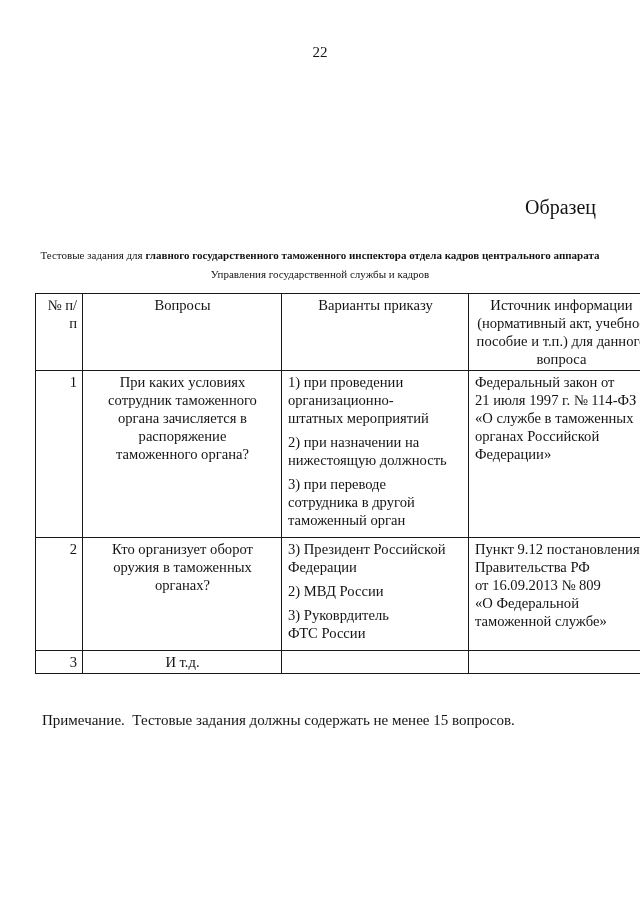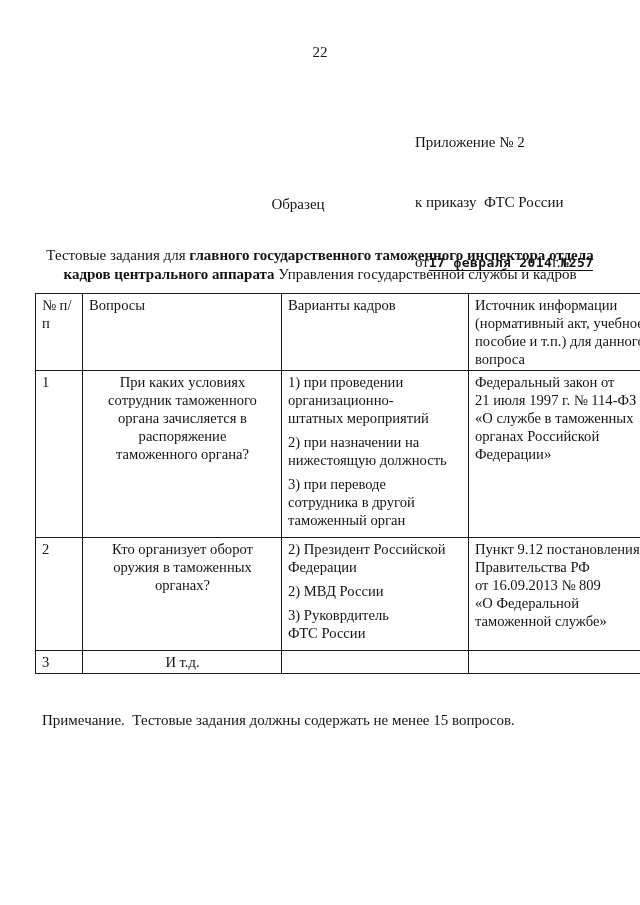--- a/index.html
+++ b/index.html
@@ -34,52 +34,52 @@
   .stamp {
     font-family: "DejaVu Sans Mono", monospace;
     font-size: 13px;
     letter-spacing: 0.4px;
     font-weight: bold;
   }
   .obrazec {
     position: absolute;
     top: 196px; left: 0;
     width: 596px;
-    text-align: center;
-    font-size: 15px;
+    text-align: right;
+    font-size: 20px;
   }
   .doc-title {
     position: absolute;
     top: 246px; left: 30px;
     width: 580px;
     text-align: center;
-    font-size: 15px;
+    font-size: 11px;
     line-height: 19px;
   }
   .doc-title .b { font-weight: bold; }
   table.main {
     position: absolute;
     left: 35px; top: 293px;
     width: 570px;
     border-collapse: collapse;
     table-layout: fixed;
   }
   table.main td {
     border: 1.5px solid #1a1a1a;
     vertical-align: top;
     padding: 2px 5px 2px 6px;
     font-size: 14.6px;
     line-height: 18px;
   }
-  td.c-num   { width: 35px; }
+  td.c-num   { width: 35px; text-align: right; }
   td.c-q     { width: 187px; text-align: center; }
   td.c-a     { width: 175px; }
   td.c-src   { width: 173px; font-size: 13px; line-height: 16px; }
   tr.hdr td  { height: 58px; }
-  tr.hdr .c-q, tr.hdr .c-a, tr.hdr .c-src { text-align: left; }
+  tr.hdr .c-q, tr.hdr .c-a, tr.hdr .c-src { text-align: center; }
   tr.r1 td { height: 151px; }
   tr.r2 td { height: 101px; }
   tr.r3 td { height: 16px; }
   .pre { white-space: pre-line; }
   .answers .answer { white-space: pre-line; margin: 0 0 6px 0; }
   .answers .answer.bold { font-weight: normal; }
   .note {
     position: absolute;
     left: 42px; top: 684px;
     font-size: 15px;
@@ -87,38 +87,33 @@
     margin-top: 28px;
   }
 </style>
 </head>
 <body>
 
 <div class="page">
 
   <div class="pagenum">22</div>
 
-  <div class="appendix">
-    <div class="line">Приложение № 2</div>
-    <div class="line">к приказу  ФТС России</div>
-    <div class="line"><span>от</span><span class="fill-line"><span class="stamp">17 февраля 2014</span><span>г.</span><span class="stamp">№257</span></span></div>
-  </div>
 
   <div class="obrazec">Образец</div>
 
   <div class="doc-title">
     <span>Тестовые задания для  </span><span class="b">главного государственного таможенного инспектора отдела кадров центрального аппарата</span><span> Управления государственной службы и кадров</span>
   </div>
 
   <table class="main">
     <tbody>
         <tr class="hdr">
       <td class="c-num pre">№ п/п</td>
       <td class="c-q">Вопросы</td>
-      <td class="c-a">Варианты кадров</td>
+      <td class="c-a">Варианты приказу</td>
       <td class="c-src pre">Источник информации
 (нормативный акт, учебное
 пособие и т.п.) для данного
 вопроса</td>
     </tr>
     <tr class="r1">
       <td class="c-num">1</td>
       <td class="c-q pre">При каких условиях
 сотрудник таможенного
 органа зачисляется в
@@ -139,21 +134,21 @@
 «О службе в таможенных
 органах Российской
 Федерации»</td>
     </tr>
     <tr class="r2">
       <td class="c-num">2</td>
       <td class="c-q pre">Кто организует оборот
 оружия в таможенных
 органах?</td>
       <td class="c-a answers">
-            <div class="answer">2) Президент Российской
+            <div class="answer">3) Президент Российской
 Федерации</div>
             <div class="answer">2) МВД России</div>
             <div class="answer bold">3) Руковрдитель
 ФТС России</div>
           </td>
       <td class="c-src pre">Пункт 9.12 постановления
 Правительства РФ
 от 16.09.2013 № 809
 «О Федеральной
 таможенной службе»</td>

